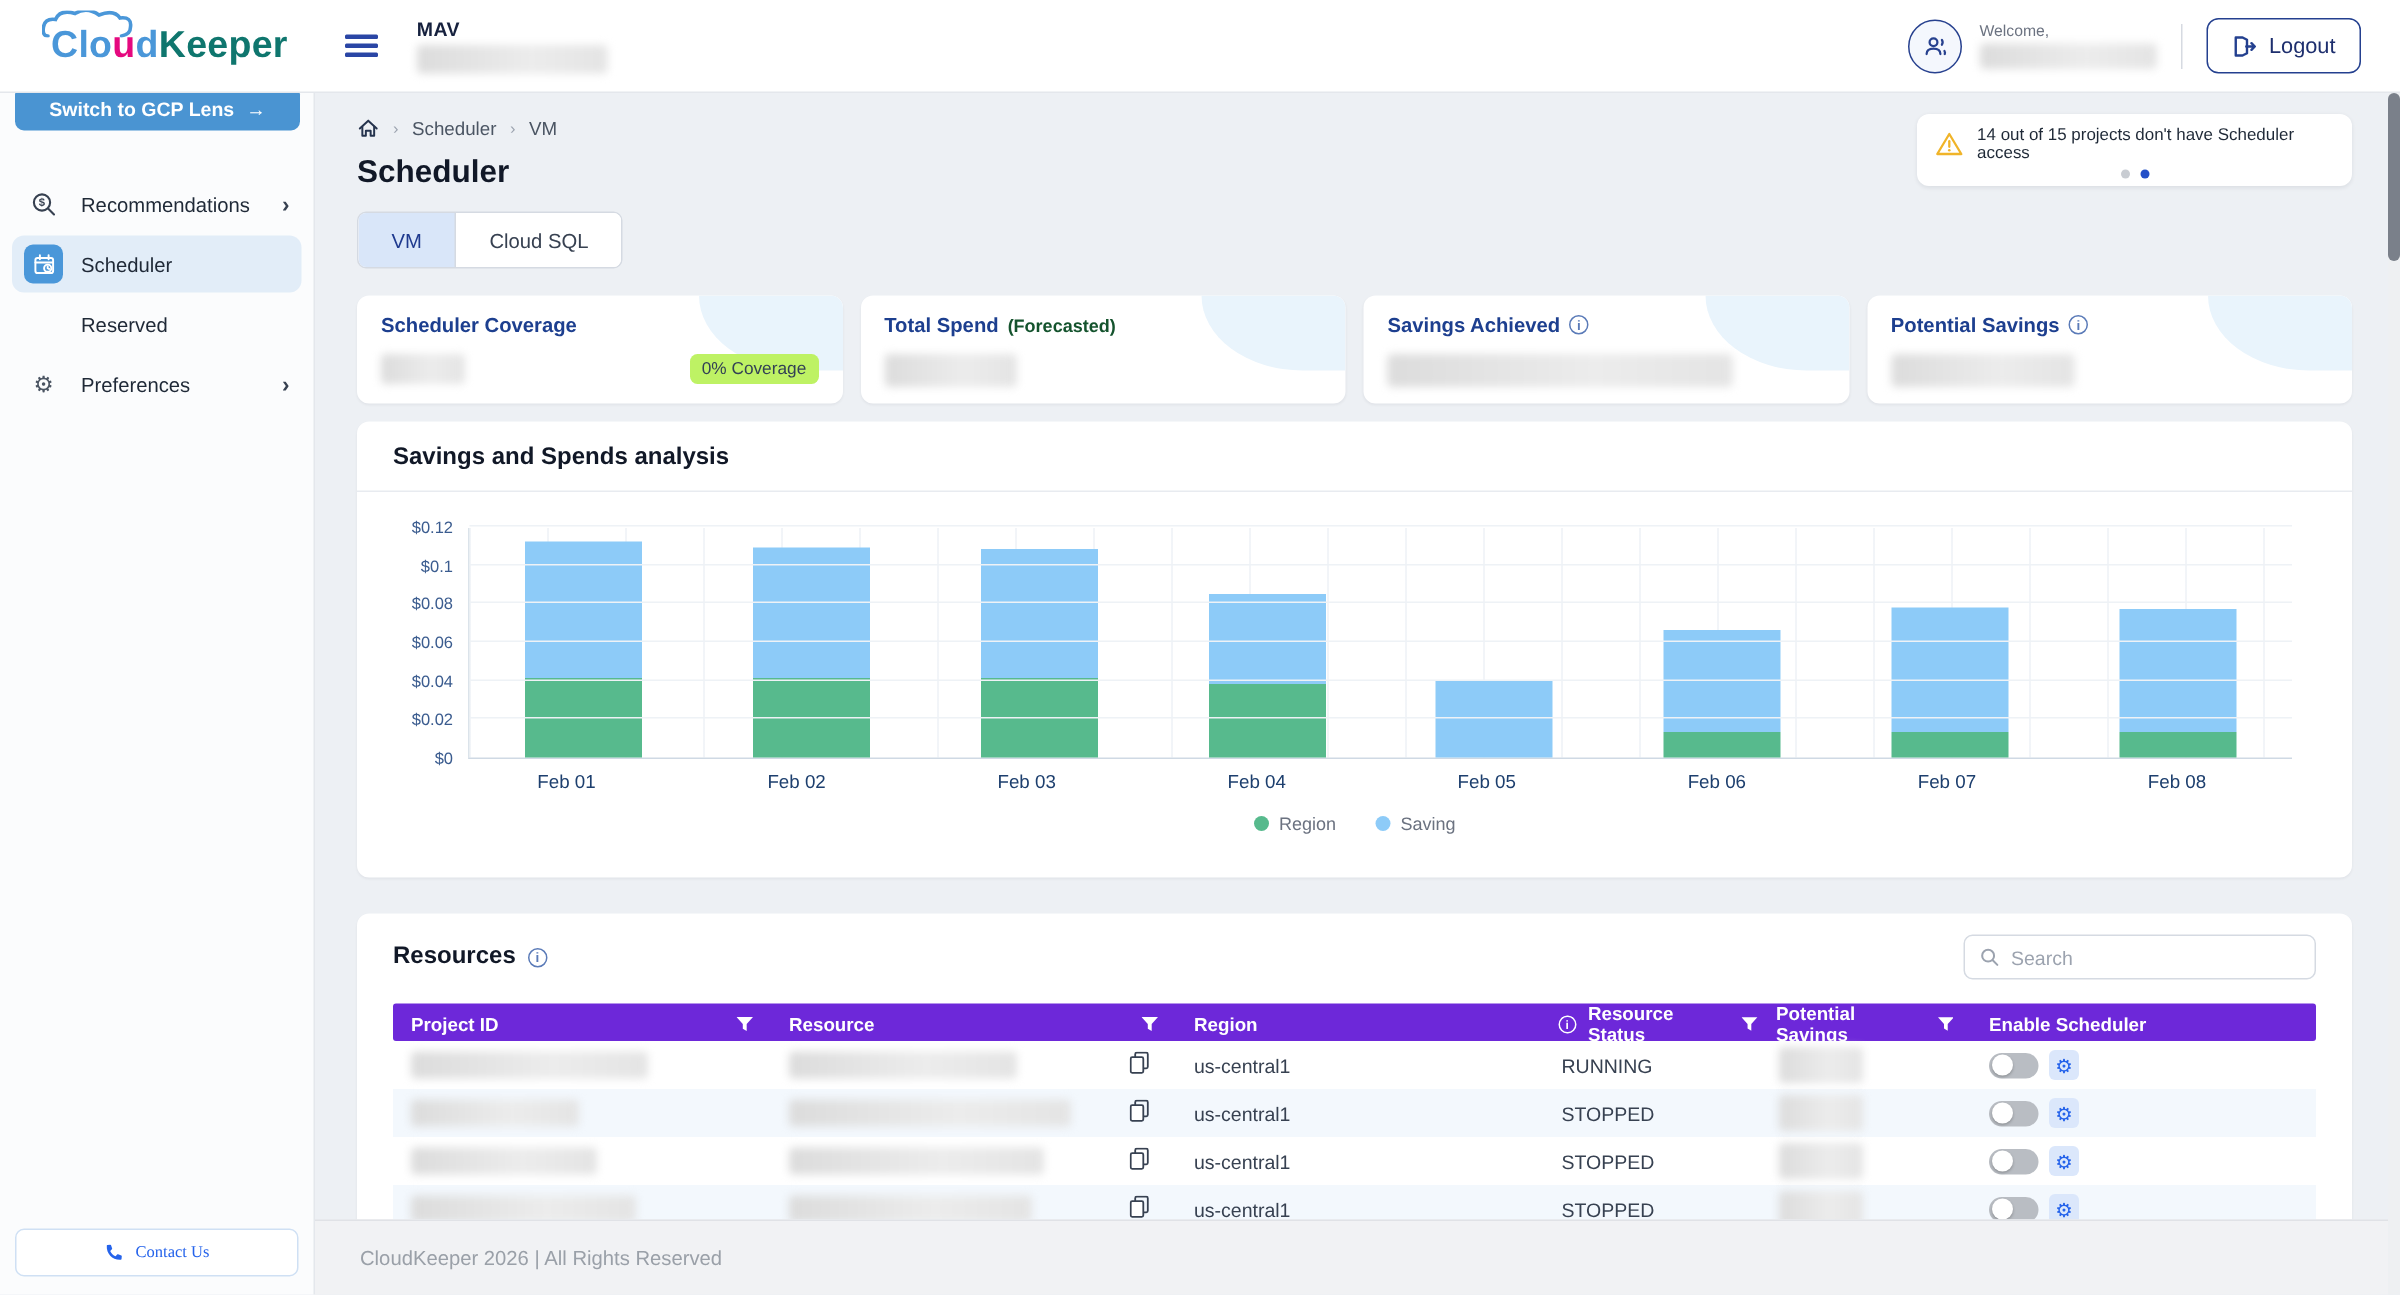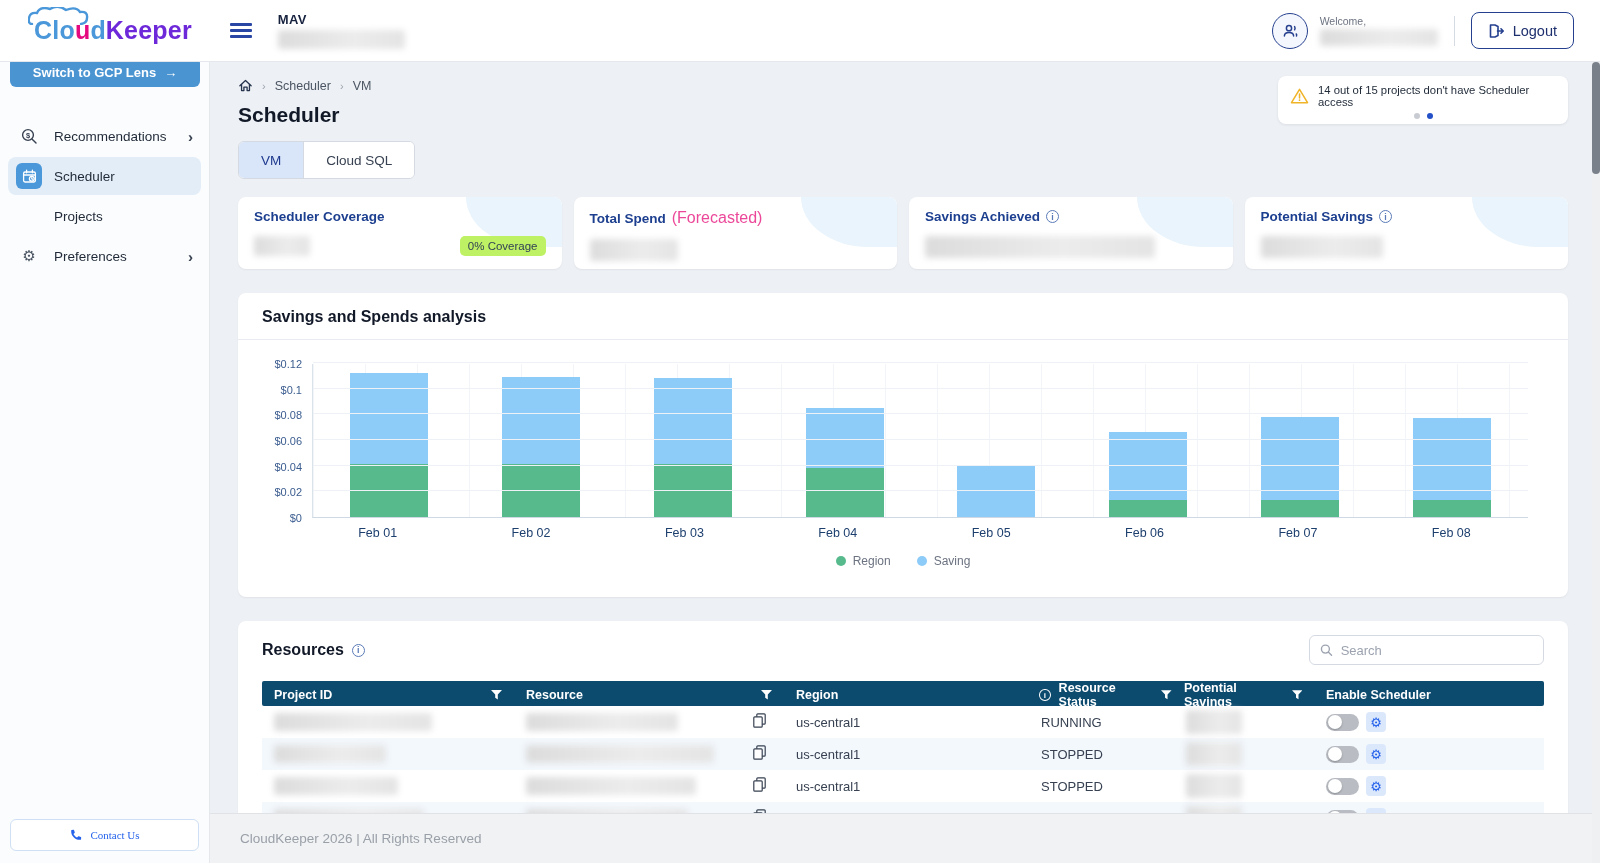--- a/index.html
+++ b/index.html
@@ -3,21 +3,21 @@
 <meta charset="utf-8">
 <style>
   * { margin:0; padding:0; box-sizing:border-box; }
   html,body { width:1600px; height:863px; overflow:hidden; font-family:"Liberation Sans", sans-serif; background:#edf0f4; }
 
   
   .topbar { position:absolute; top:0; left:0; width:1600px; height:62px; background:#fff; border-bottom:1px solid #e4e7ec; display:flex; align-items:center; z-index:30; }
   .logo { margin-left:34px; position:relative; font-weight:bold; font-size:25px; letter-spacing:.2px; }
   .logo .lg-blue { color:#4a97d9; }
   .logo .lg-pink { color:#e5097f; }
-  .logo .lg-dark { color:#6d28d9; }
+  .logo .lg-dark { color:#0f766e; }
   .logo svg.cloud-arc { position:absolute; left:-6px; top:-9px; }
   .hamburger { margin-left:38px; width:22px; cursor:pointer; }
   .hamburger div { height:2.6px; background:#2a46a5; margin:3.2px 0; border-radius:1px; }
   .org-block { margin-left:26px; }
   .org-name { font-size:13px; font-weight:bold; color:#16213e; letter-spacing:.3px; }
   .topbar-right { margin-left:auto; display:flex; align-items:center; margin-right:26px; gap:16px; }
   .avatar { width:36px; height:36px; border-radius:50%; border:1.6px solid #27418f; background:#f4f7fd; display:flex; align-items:center; justify-content:center; }
   .welcome-wrap { margin-left:-4px; }
   .welcome-txt { font-size:10.5px; color:#6b7280; }
   .v-divider { width:1px; height:30px; background:#d6dae1; }
@@ -52,27 +52,27 @@
   .alert-text { font-size:11.3px; color:#1f2937; }
   .alert-dots { display:flex; justify-content:center; gap:7px; margin-top:5px; }
   .alert-dots .dot { width:6px; height:6px; border-radius:50%; background:#c8ccd2; cursor:pointer; }
   .alert-dots .dot.active { background:#2450c8; }
 
   
   .cards { margin-top:18px; display:flex; gap:12px; }
   .stat-card { flex:1; height:72px; background:#fff; border-radius:8px; box-shadow:0 1px 2px rgba(16,24,40,.06); position:relative; padding:12px 16px; overflow:hidden; }
   .stat-card::before { content:""; position:absolute; top:0; right:0; width:96px; height:50px; background:#e9f4fc; border-bottom-left-radius:70% 100%; border-top-right-radius:8px; }
   .stat-title { position:relative; font-size:13.5px; font-weight:bold; color:#1d3f8f; display:flex; align-items:center; gap:6px; }
-  .stat-sub { font-weight:normal; color:#ec4899; font-size:16px; }
+  .stat-sub { font-weight:bold; color:#14532d; font-size:12px; }
   .stat-body { position:relative; margin-top:12px; display:flex; align-items:center; justify-content:space-between; }
   .badge { background:#bef264; border-radius:5px; color:#334155; font-size:11.5px; padding:4px 8px; }
   .info-circ { display:inline-flex; width:13px; height:13px; border:1.2px solid currentColor; border-radius:50%; font-size:9px; align-items:center; justify-content:center; font-weight:bold; color:#5b7bb8; font-style:normal; }
 
   
-  .chart-card { margin-top:24px; background:#fff; border-radius:8px; box-shadow:0 1px 2px rgba(16,24,40,.06); height:304px; }
+  .chart-card { margin-top:12px; background:#fff; border-radius:8px; box-shadow:0 1px 2px rgba(16,24,40,.06); height:304px; }
   .chart-header { padding:15px 24px 13px; border-bottom:1px solid #e8ebf0; font-size:16px; font-weight:bold; color:#111827; }
   .chart-area { display:flex; padding:24px 40px 0 18px; }
   .y-axis { width:56px; position:relative; height:154px; }
   .y-tick { position:absolute; right:10px; transform:translateY(50%); font-size:11px; color:#3b5c8f; }
   .plot { flex:1; height:154px; position:relative; border-left:1px solid #dbe3ea; border-bottom:1px solid #cfd9e4;
           background-image:repeating-linear-gradient(to right, rgba(226,232,240,.45) 0 1px, transparent 1px 52px); }
   .gridline { position:absolute; left:0; right:0; height:1px; background:#eef2f6; }
   .slots { position:absolute; inset:0; display:flex; }
   .slot { flex:1; display:flex; align-items:flex-end; justify-content:center; }
   .bar { width:78px; display:flex; flex-direction:column; justify-content:flex-end; }
@@ -85,21 +85,21 @@
   
   .res-card { margin-top:24px; background:#fff; border-radius:8px; box-shadow:0 1px 2px rgba(16,24,40,.06); height:420px; overflow:hidden; }
   .res-header { display:flex; align-items:center; justify-content:space-between; padding:14px 24px 12px; }
   .res-title { font-size:16px; font-weight:bold; color:#111827; display:flex; align-items:center; gap:8px; }
   .search-box { width:235px; height:30px; border:1px solid #d5dae2; border-radius:6px; display:flex; align-items:center; padding:0 10px; gap:8px; background:#fff; }
   .search-box input { border:none; outline:none; font-size:13px; color:#374151; width:100%; font-family:inherit; background:transparent; }
   .search-box input::placeholder { color:#9ca3af; }
 
   .table { margin:4px 24px 0; }
   .thead, .trow { display:grid; grid-template-columns:252px 270px 255px 145px 130px 1fr; align-items:center; }
-  .thead { background:#0c4a6e; color:#fff; height:25px; border-radius:2px; font-size:12.5px; font-weight:bold; }
+  .thead { background:#6d28d9; color:#fff; height:25px; border-radius:2px; font-size:12.5px; font-weight:bold; }
   .th { display:flex; align-items:center; gap:8px; padding:0 12px; }
   .th.spread { justify-content:space-between; }
   .th .info-circ { color:#fff; border-color:#fff; width:12px; height:12px; font-size:8px; }
   .trow { height:32px; font-size:13px; color:#374151; }
   .trow:nth-child(even) { background:#f3f8fd; }
   .td { padding:0 12px; display:flex; align-items:center; }
   .td.spread { justify-content:space-between; padding-right:18px; }
   .toggle { width:33px; height:17px; border-radius:9px; background:#b9bdc3; position:relative; cursor:pointer; }
   .toggle .knob { position:absolute; left:1.5px; top:1.5px; width:14px; height:14px; border-radius:50%; background:#fff; box-shadow:0 1px 2px rgba(0,0,0,.25); }
   .gear-btn { width:20px; height:20px; margin-left:7px; border-radius:4px; background:#dbe7fb; color:#2563eb; font-size:13px; display:flex; align-items:center; justify-content:center; cursor:pointer; }
@@ -175,21 +175,21 @@
             <rect x="1.6" y="3" width="11.8" height="10" rx="1.4"></rect>
               <path d="M4.6 1.2 v2.6 M10.4 1.2 v2.6 M1.6 6 h11.8"></path>
             <circle cx="9.8" cy="9.8" r="2.4"></circle>
               <path d="M9.8 8.7 v1.1 l.9 .5"></path>
           </svg>
         </span>
       </span>
       <span>Scheduler</span>
     </div>
     <div class="menu-item sub">
-      <span>Projects</span>
+      <span>Reserved</span>
     </div>
     <div class="menu-item">
       <span class="mi-icon" style="font-size:15px;color:#4b5563;">⚙</span>
       <span>Preferences</span>
       <span class="chev">›</span>
     </div>
   </div>
   <button class="contact-btn">
     <svg width="13" height="13" viewBox="0 0 16 16" fill="#2563eb">
       <path d="M3.2 1.2 L5.6 1 c.3 0 .5.2.6.4 l.9 2.6 c.1.3 0 .6-.2.8 L5.5 6.1 c.9 1.9 2.5 3.5 4.4 4.4 l1.3-1.4 c.2-.2.5-.3.8-.2 l2.6.9 c.3.1.4.3.4.6 l-.2 2.4 c0 .3-.3.5-.6.5 C7.6 13.8 2.2 8.4 2.7 1.8 c0-.3.2-.5.5-.6z"></path>

